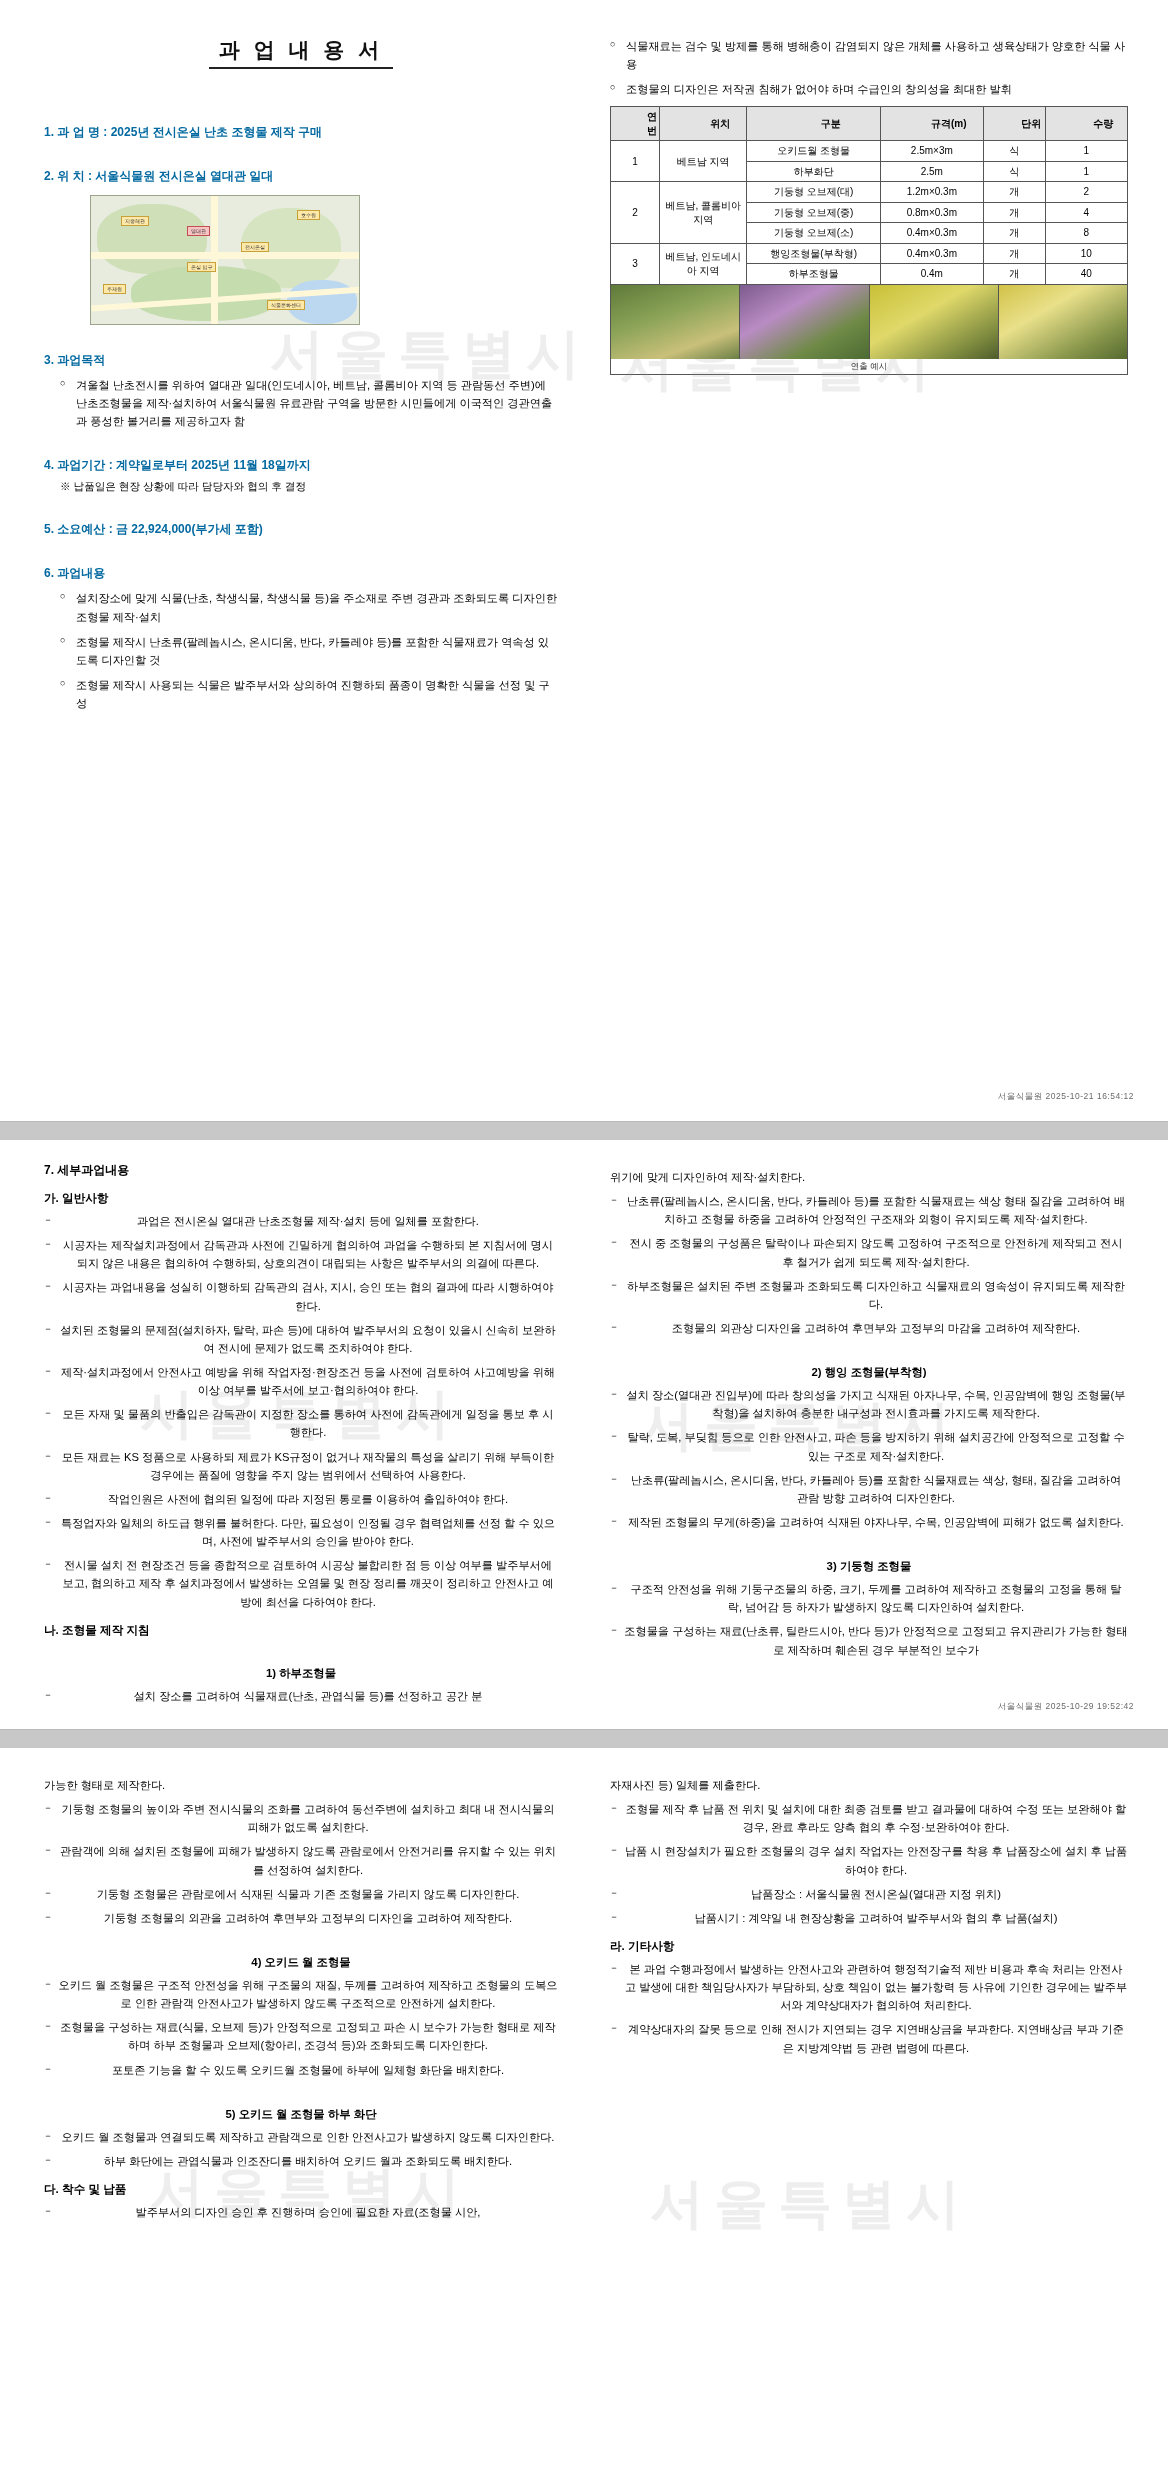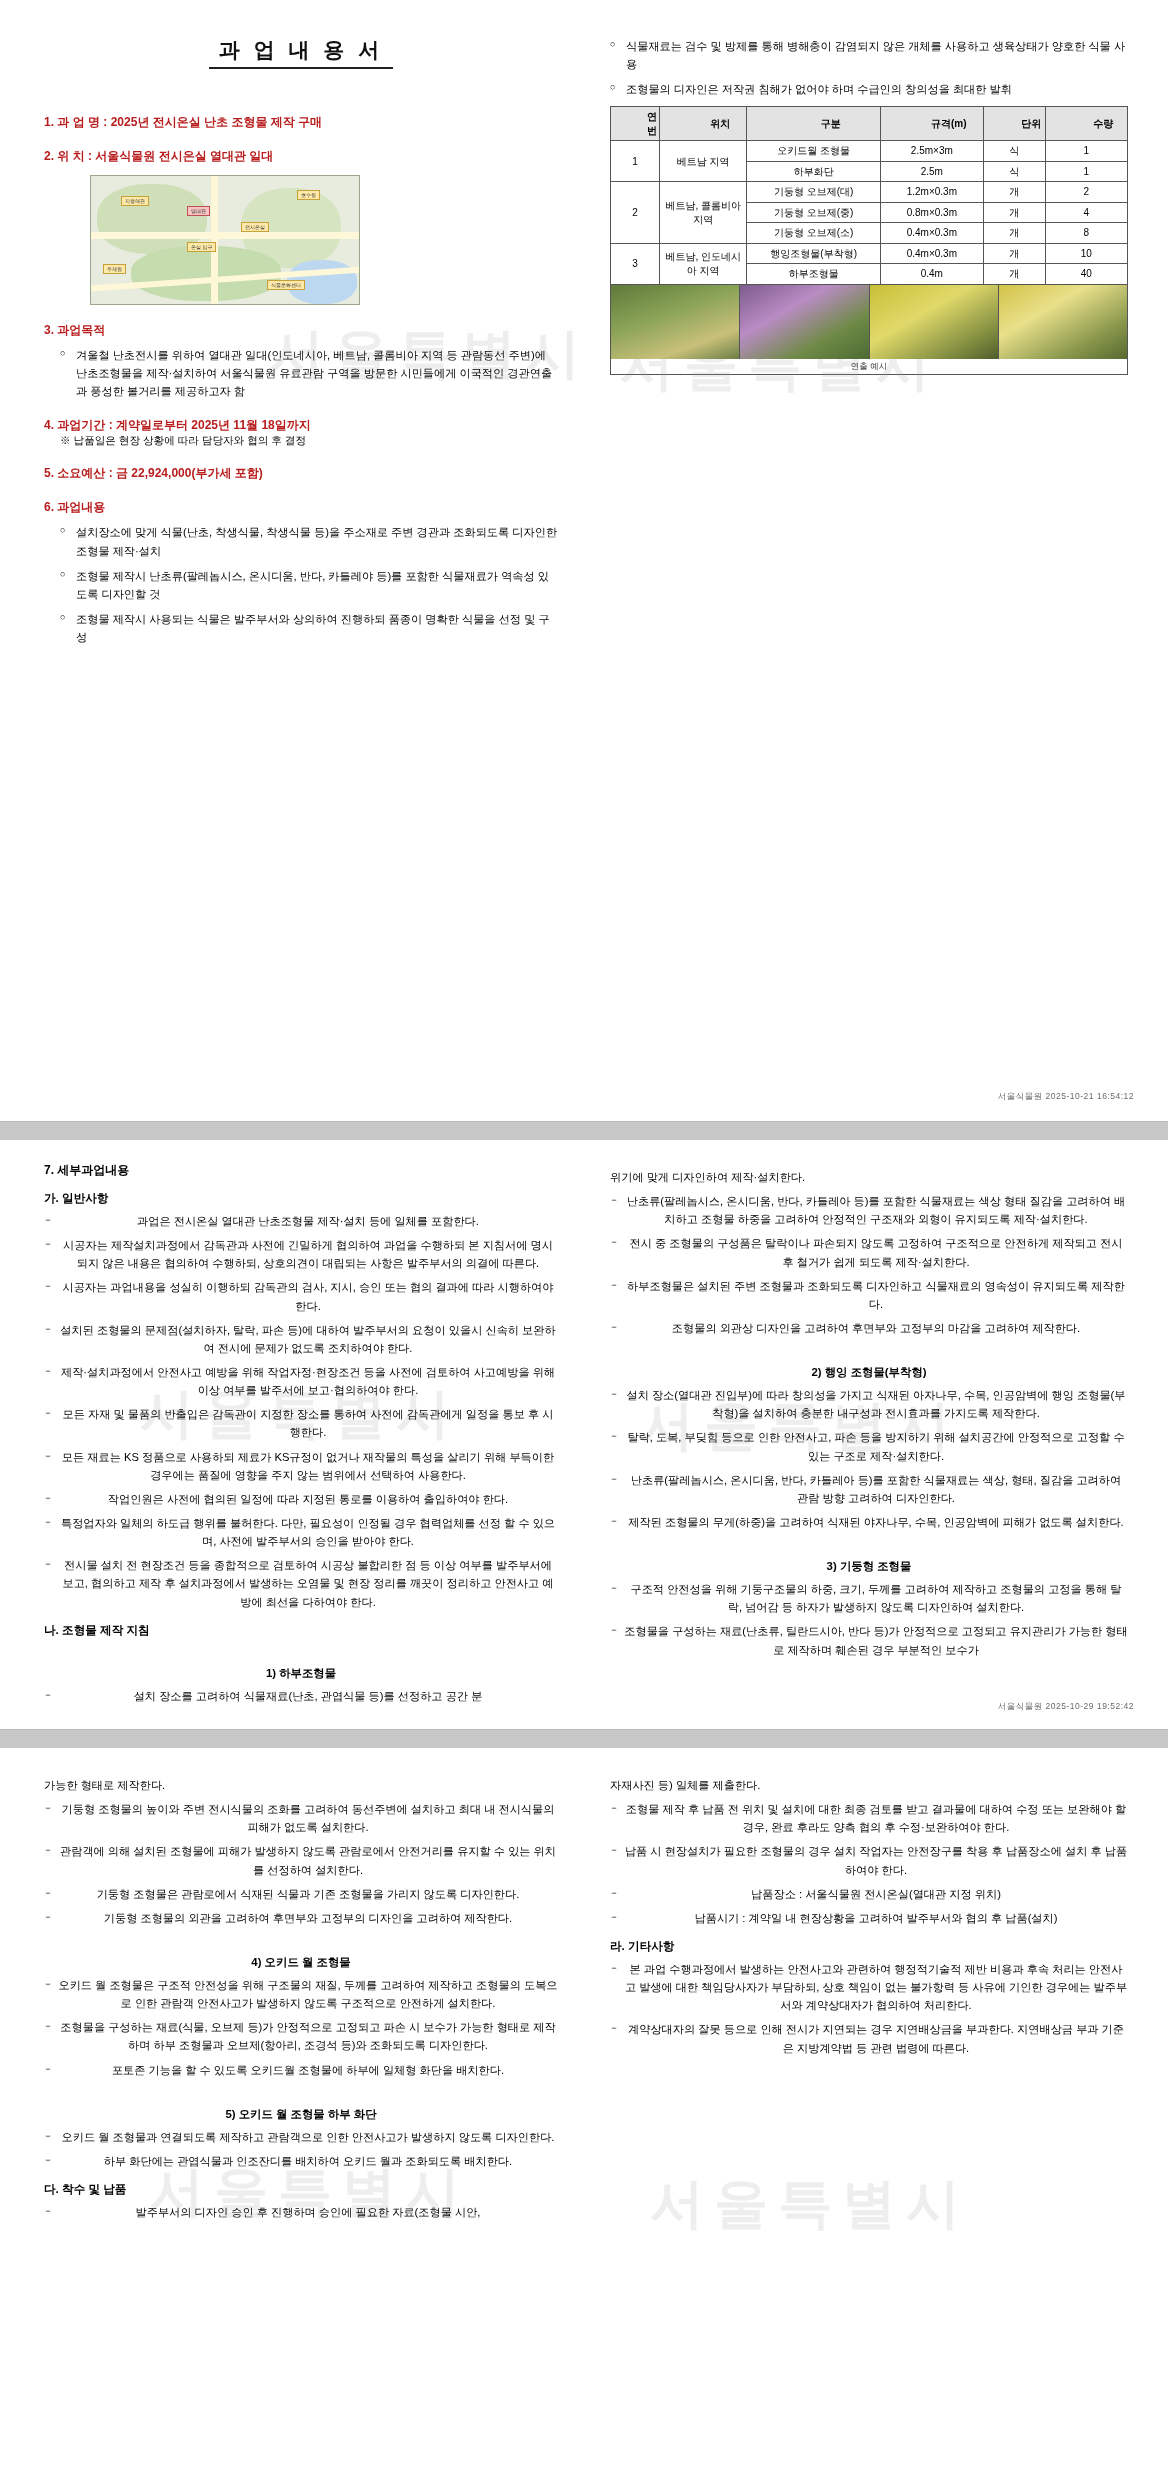--- a/index.html
+++ b/index.html
@@ -21,29 +21,29 @@
   .col { width:50%; padding:0 34px; }
   .col.left { padding-left:44px; padding-right:26px; }
   .col.right { padding-left:26px; padding-right:40px; }
 
   .doc-title {
     font-size:21px; font-weight:bold; letter-spacing:4px; color:#111;
     text-align:center; border-bottom:2px solid #222; display:inline-block;
     padding:0 10px 3px 10px; margin:36px 0 0 0;
   }
   .title-wrap { text-align:center; }
-  .num-item { font-size:12px; font-weight:bold; color:#b91c1c; margin-top:17px; }
+  .num-item { font-size:12px; font-weight:bold; color:#0369a1; margin-top:27px; }
   .num-item .val { font-weight:bold; }
   .sub { margin-left:16px; }
   .bul { position:relative; padding-left:16px; margin-top:7px; font-size:11.2px; line-height:1.62; }
   .bul::before { content:"○"; position:absolute; left:0; top:0; font-size:9px; }
   .dash { position:relative; padding-left:14px; margin-top:6px; font-size:11.2px; line-height:1.62;text-align:center; }
   .dash::before { content:"－"; position:absolute; left:-1px; top:0; font-size:10px; }
   .plain { font-size:11.2px; line-height:1.62; margin-top:6px; }
-  .note { font-size:10.6px; margin-top:0; }
+  .note { font-size:10.6px; margin-top:6px; }
 
   .map-box {
     width:270px; height:130px; margin:10px 0 0 46px; position:relative;
     background:#e8ecdf; border:1px solid #9aa58c; overflow:hidden;
   }
   .map-box .road { position:absolute; background:#fff8d8; }
   .map-box .blob { position:absolute; border-radius:45%; }
   .map-box .tag {
     position:absolute; background:#ffe9a8; border:1px solid #c8a03a;
     font-size:5px; padding:1px 3px; white-space:nowrap; color:#333;

